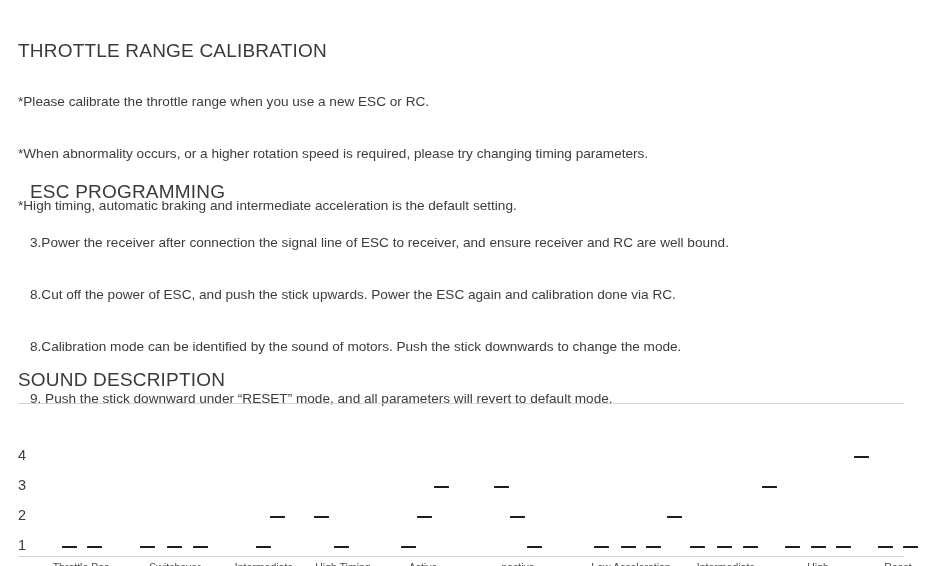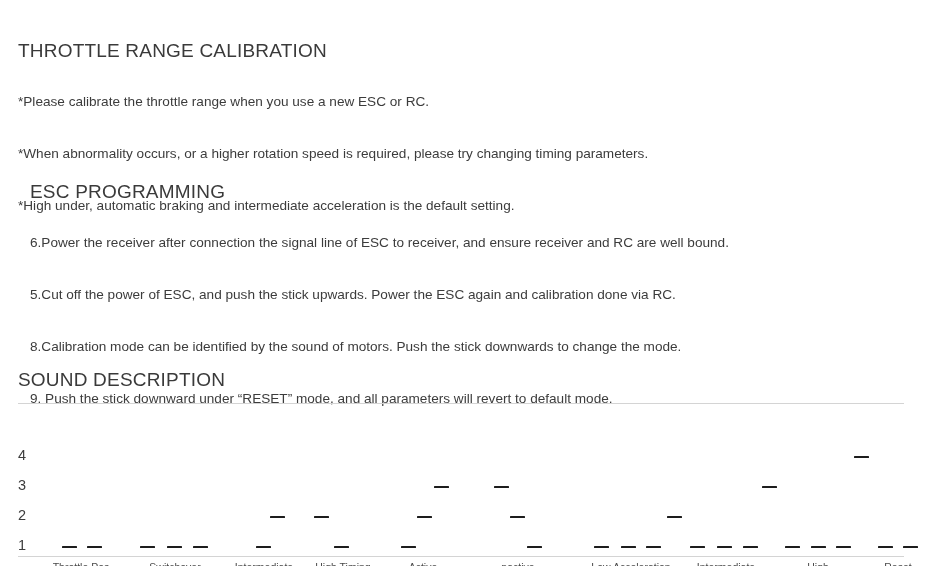--- a/index.html
+++ b/index.html
@@ -103,29 +103,29 @@
 </head>
 <body>
 
 <div class="page">
 
   <section id="block-throttle">
     <h2 class="section-title">THROTTLE RANGE CALIBRATION</h2>
     <div class="lines">
       <div class="body-line">*Please calibrate the throttle range when you use a new ESC or RC.</div>
       <div class="body-line">*When abnormality occurs, or a higher rotation speed is required, please try changing timing parameters.</div>
-      <div class="body-line">*High under, automatic braking and intermediate acceleration is the default setting.</div>
+      <div class="body-line">*High timing, automatic braking and intermediate acceleration is the default setting.</div>
     </div>
   </section>
 
   <section id="block-esc">
     <h2 class="section-title">ESC PROGRAMMING</h2>
     <div class="lines">
-      <div class="body-line">6.Power the receiver after connection the signal line of ESC to receiver, and ensure receiver and RC are well bound.</div>
-      <div class="body-line">5.Cut off the power of ESC, and push the stick upwards. Power the ESC again and calibration done via RC.</div>
+      <div class="body-line">3.Power the receiver after connection the signal line of ESC to receiver, and ensure receiver and RC are well bound.</div>
+      <div class="body-line">8.Cut off the power of ESC, and push the stick upwards. Power the ESC again and calibration done via RC.</div>
       <div class="body-line">8.Calibration mode can be identified by the sound of motors. Push the stick downwards to change the mode.</div>
       <div class="body-line">9. Push the stick downward under “RESET” mode, and all parameters will revert to default mode.</div>
     </div>
   </section>
 
   <section id="block-sound">
     <h2 class="section-title">SOUND DESCRIPTION</h2>
     <div class="chart-wrap">
       <div class="chart-rule rule-top"></div>
       <div class="chart-rule rule-bottom"></div>

